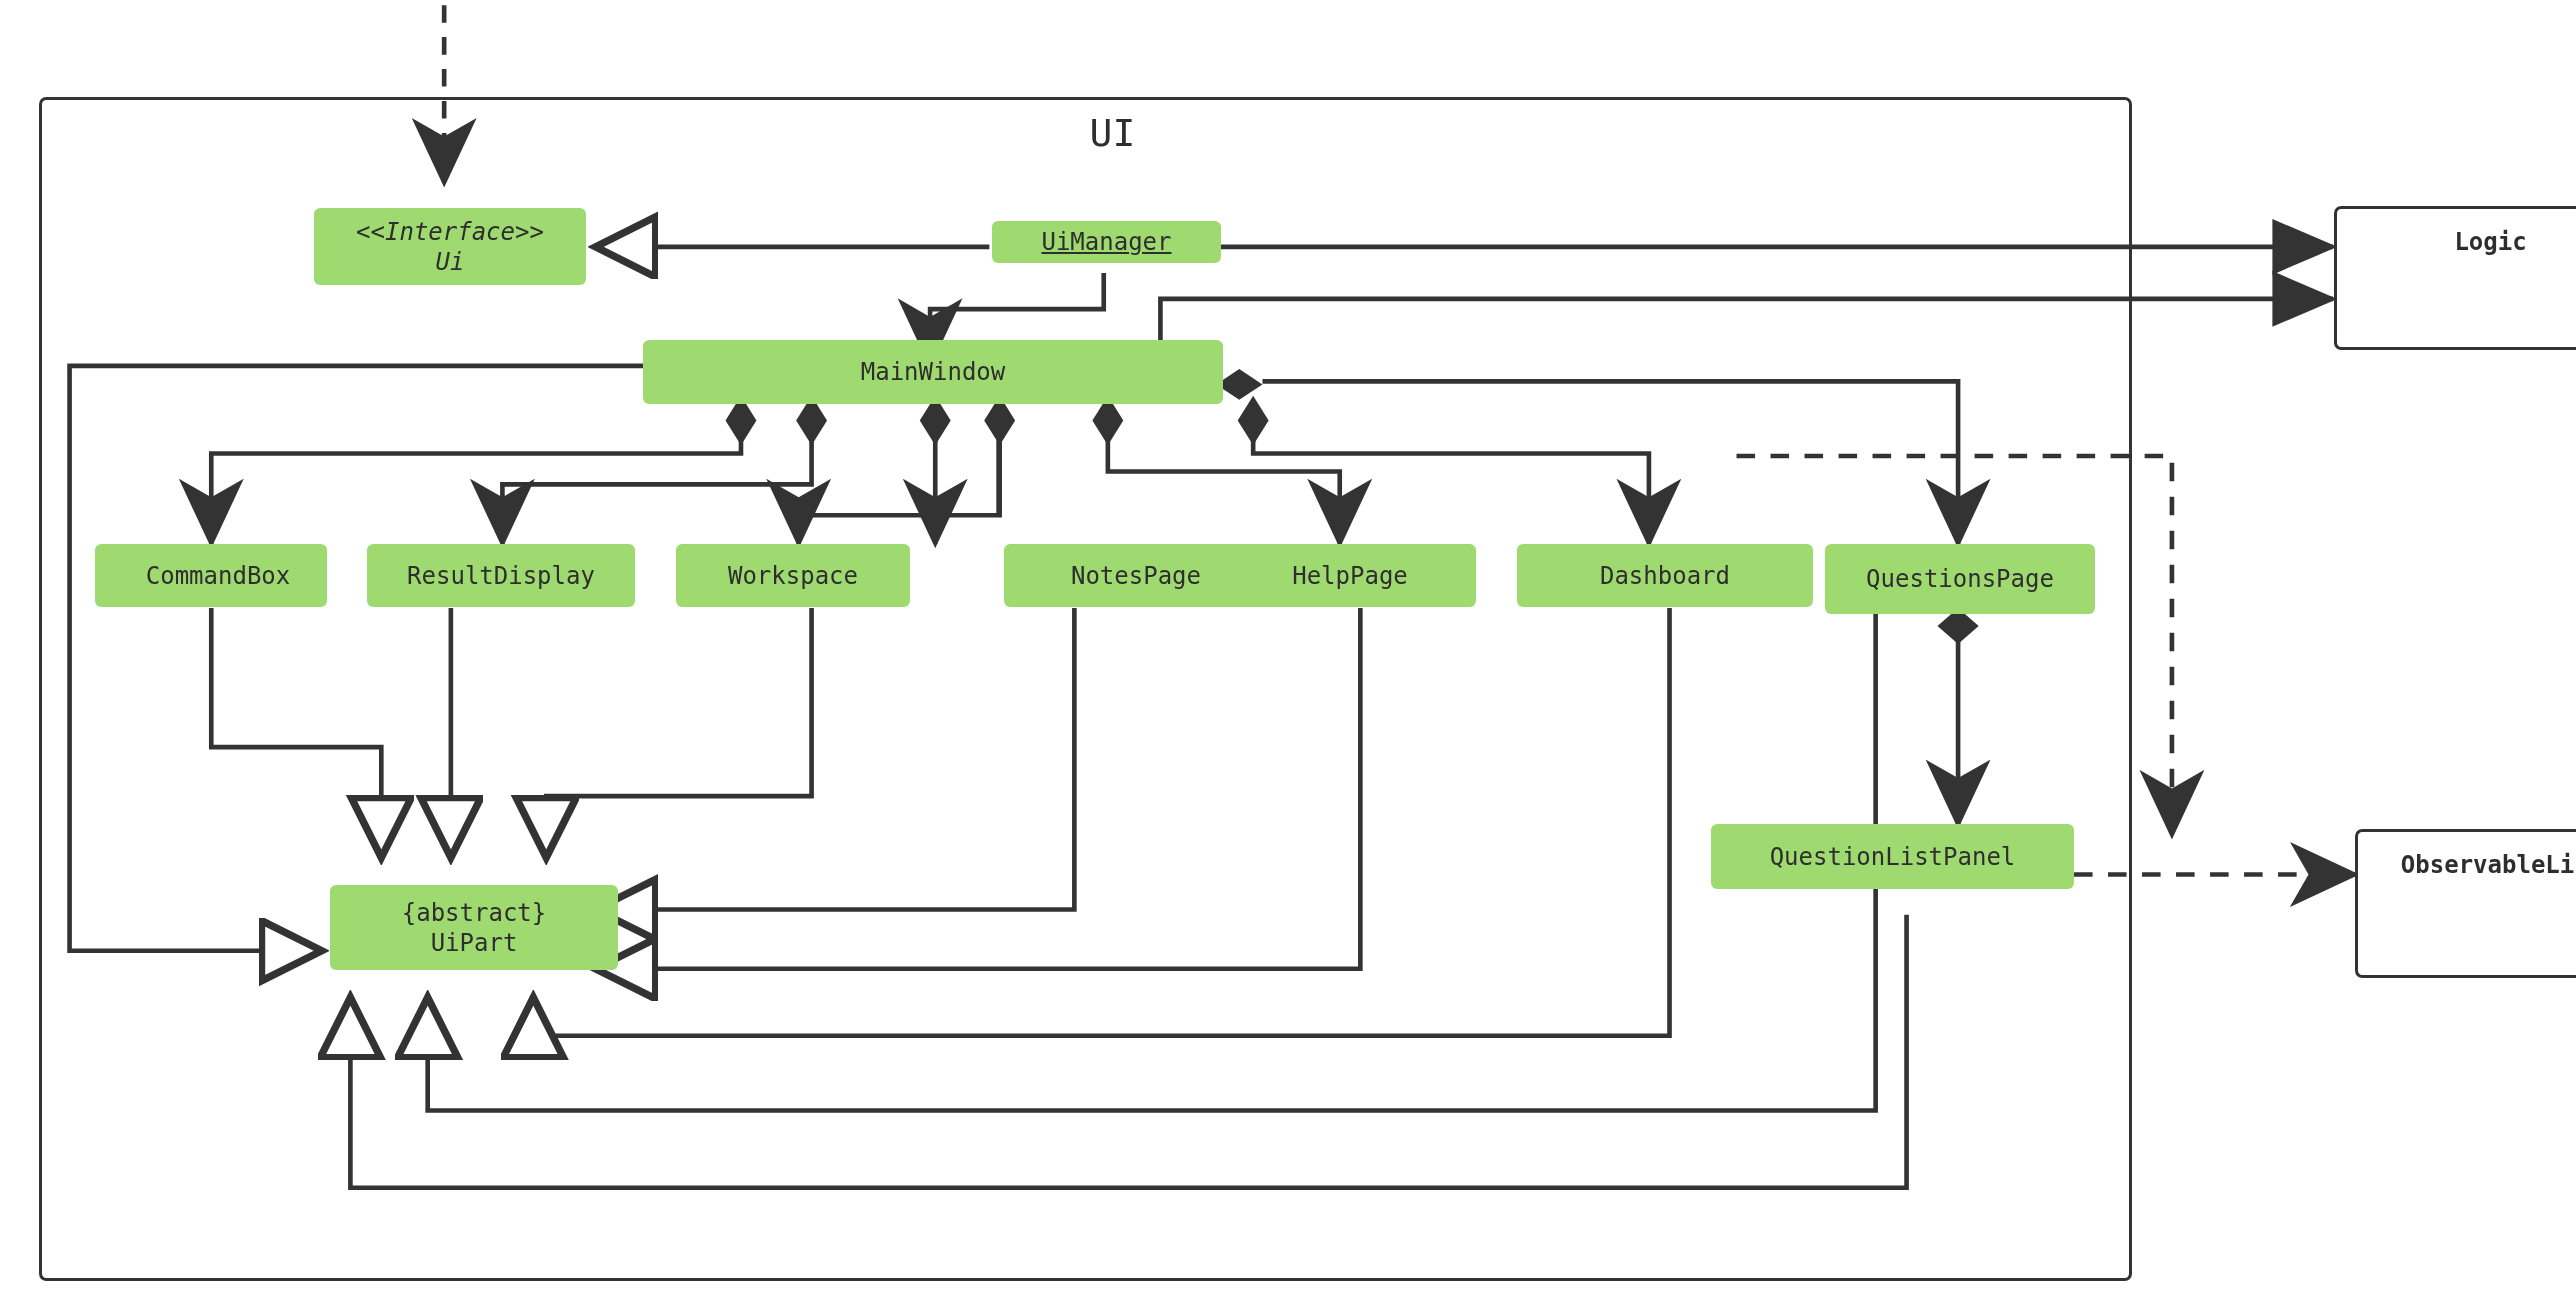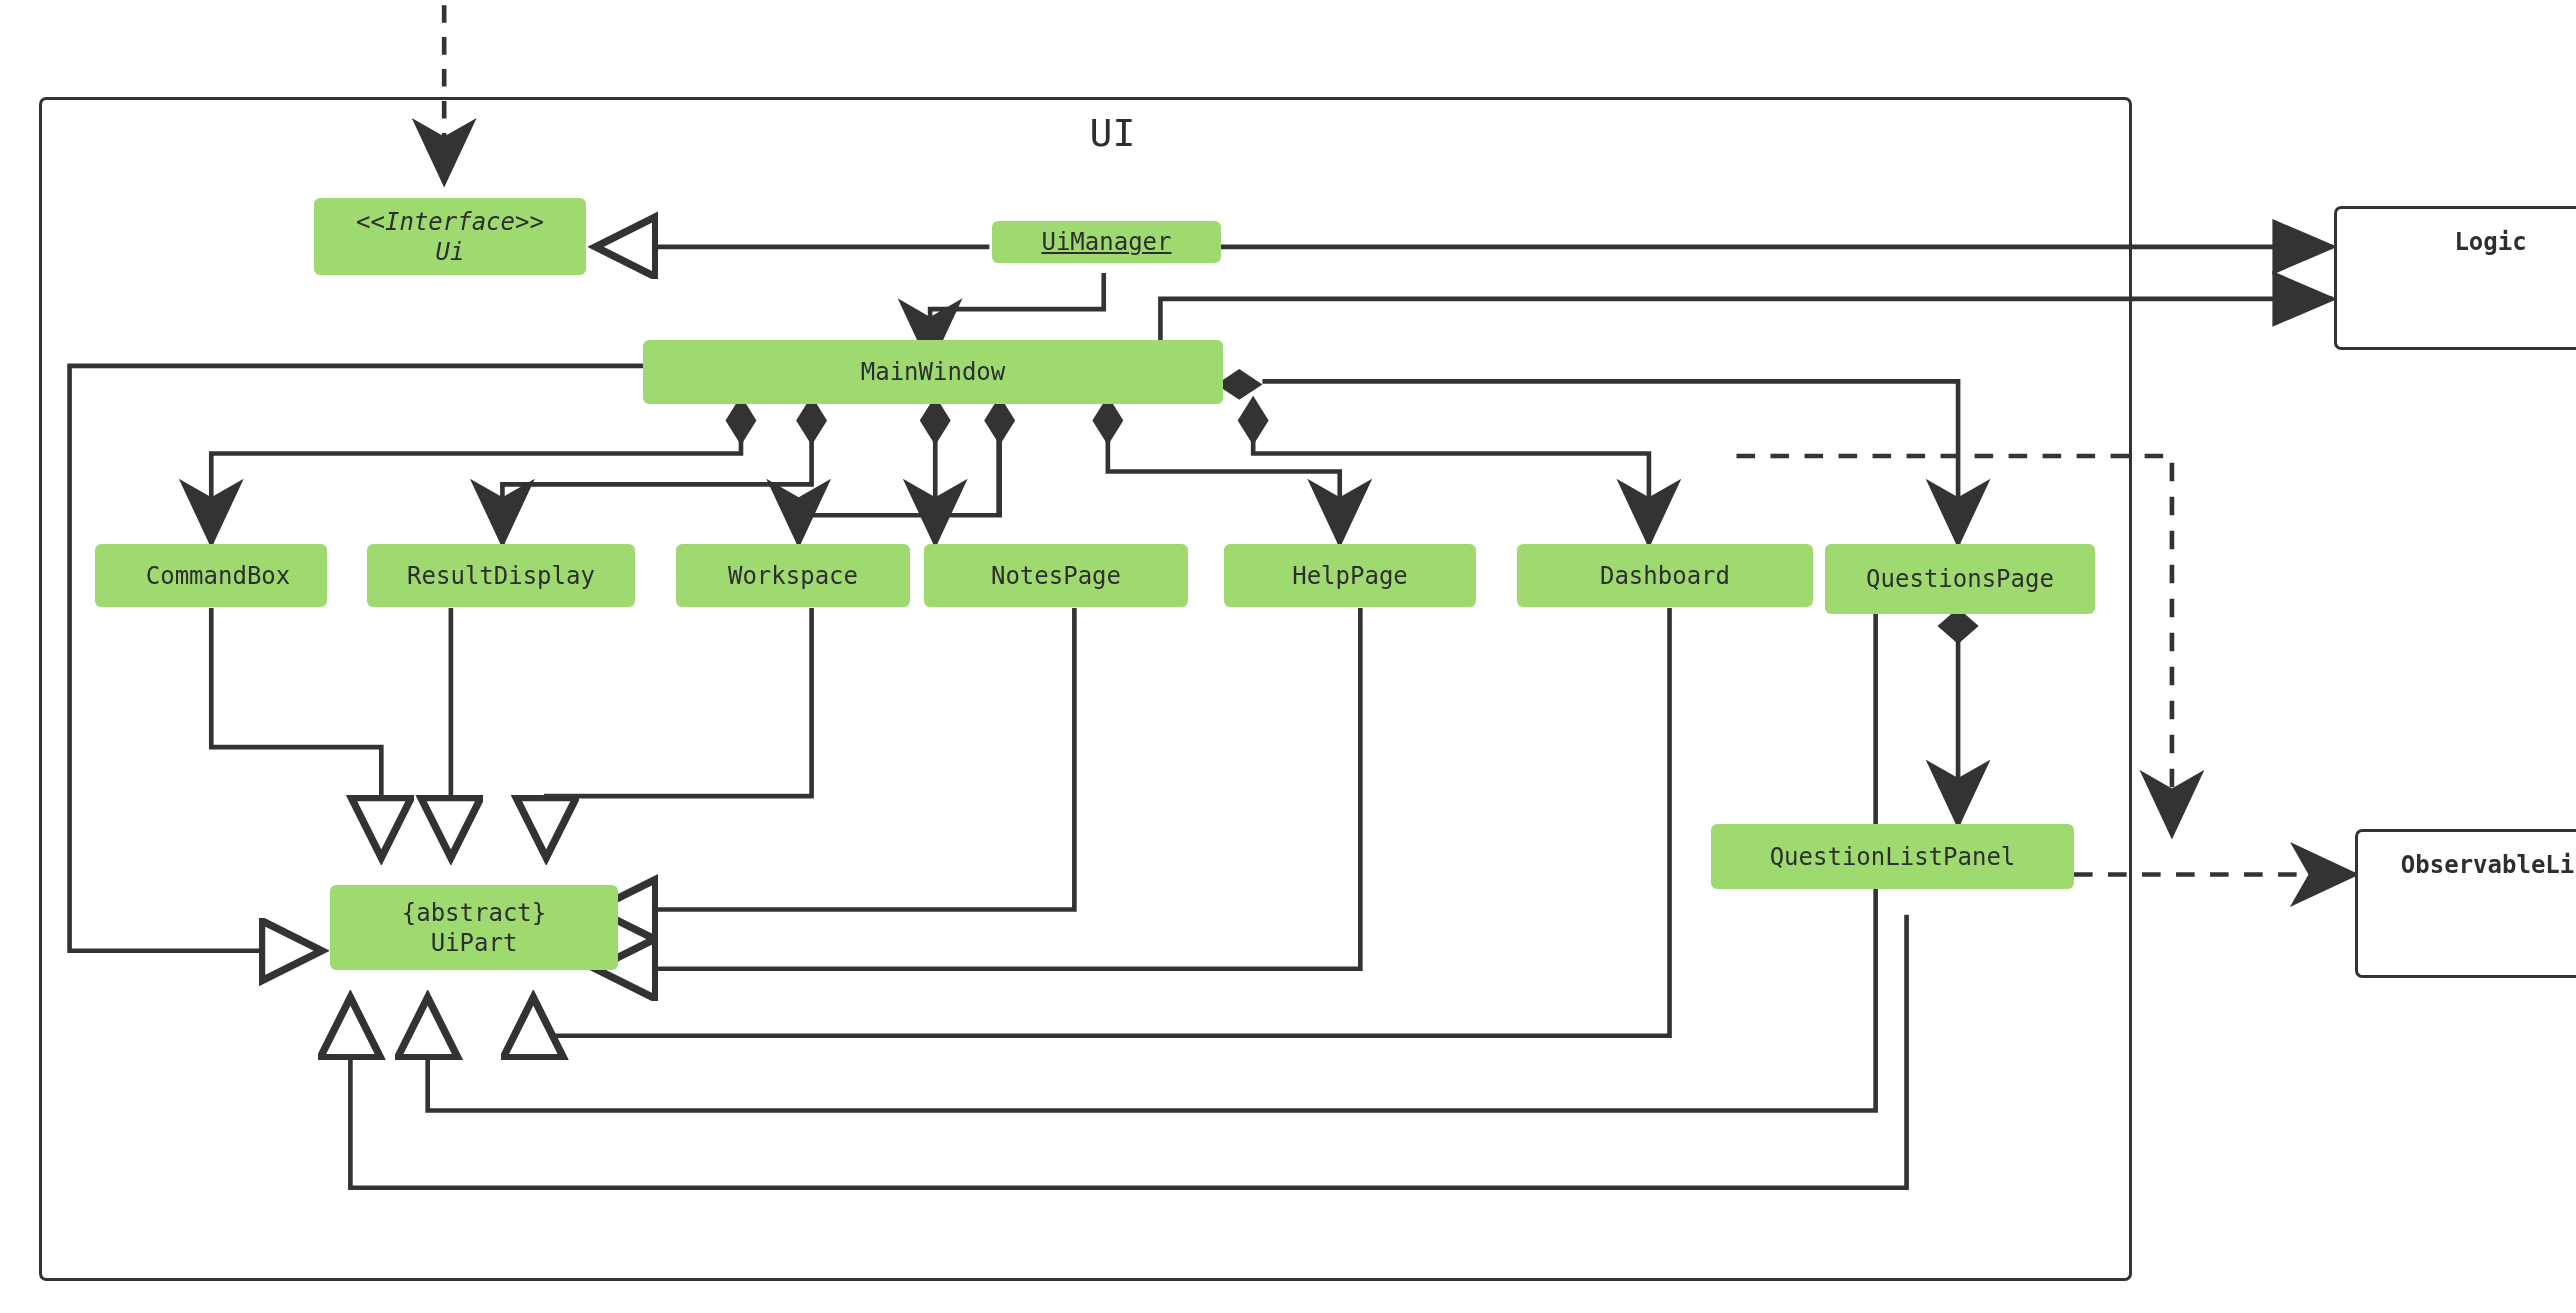--- a/index.html
+++ b/index.html
@@ -5,21 +5,21 @@
   html,body{margin:0;padding:0;background:#ffffff;}
   body{width:2697px;height:1314px;position:relative;overflow:hidden;
        font-family:"DejaVu Sans Mono","Liberation Mono",monospace;}
   #stage{position:absolute;left:0;top:0;width:2697px;height:1314px;}
   svg#wires{position:absolute;left:0;top:0;width:2697px;height:1314px;}
   .node{position:absolute;box-sizing:border-box;display:flex;align-items:center;
         justify-content:center;text-align:center;line-height:1.25;}
   .green{background:#9FDA71;border-radius:6.2px;color:#2E2E2E;font-size:24px;}
   .plain{background:#FFFFFF;border:3.6px solid #333333;border-radius:7.2px;color:#2E2E2E;
          font-size:24px;font-weight:bold;align-items:flex-start;padding-top:17.5px;}
-  .iface{flex-direction:column;font-style:italic;}
+  .iface{flex-direction:column;font-style:italic;margin-top:10px;}
   .abst{flex-direction:column;}
   .pkg-title{position:absolute;color:#2E2E2E;font-size:38px;}
   .pkg-box{position:absolute;border:3.6px solid #333333;border-radius:7.2px;background:transparent;}
 </style>
 </head>
 <body>
 
 <div id="stage">
 
   <div class="pkg-box" style="left:39px;top:97px;width:2087px;height:1178px;"></div>
@@ -117,21 +117,21 @@
   </div>
 
   <div class="node green" style="left:367px;top:544px;width:268px;height:63px;">
     <span>ResultDisplay</span>
   </div>
 
   <div class="node green" style="left:676px;top:544px;width:234px;height:63px;">
     <span>Workspace</span>
   </div>
 
-  <div class="node green" style="left:924px;top:544px;width:264px;height:63px;">
+  <div class="node green" style="left:1004px;top:544px;width:264px;height:63px;">
     <span>NotesPage</span>
   </div>
 
   <div class="node green" style="left:1224px;top:544px;width:252px;height:63px;">
     <span>HelpPage</span>
   </div>
 
   <div class="node green" style="left:1517px;top:544px;width:296px;height:63px;">
     <span>Dashboard</span>
   </div>

